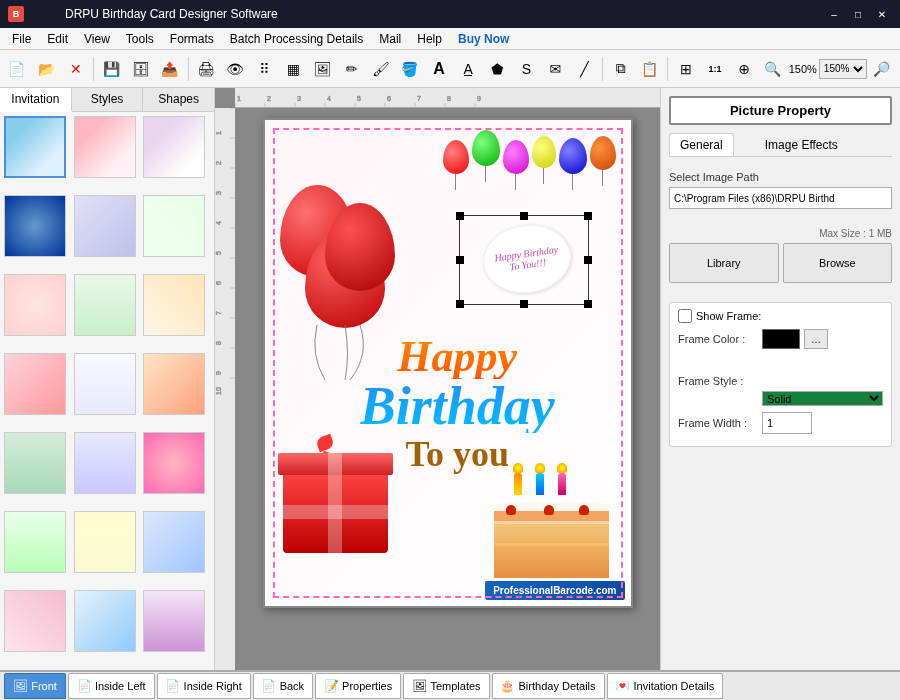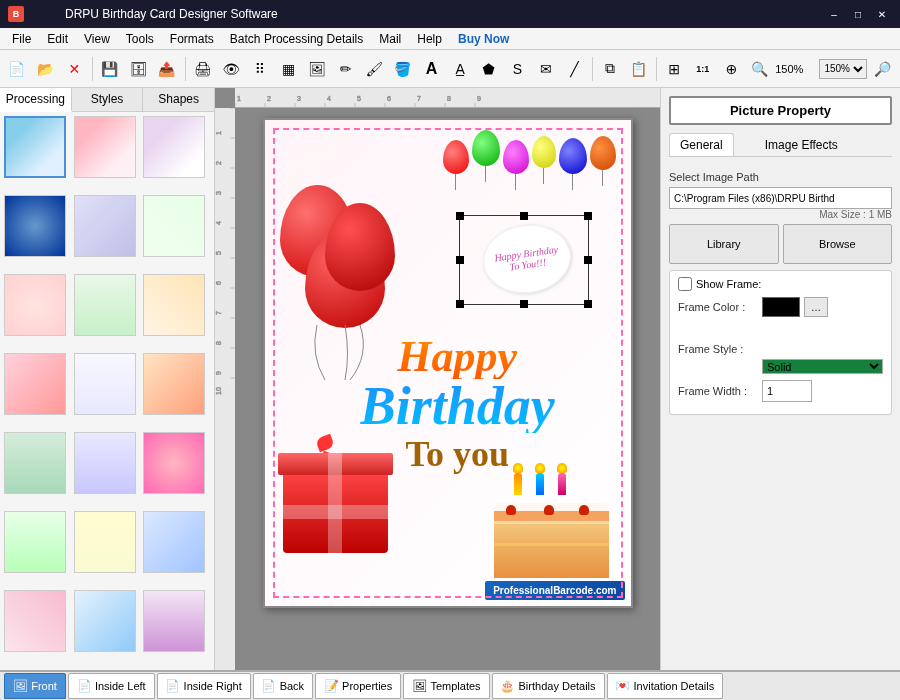--- a/index.html
+++ b/index.html
@@ -13,21 +13,21 @@
     #title-bar .win-btn { width: 20px; height: 14px; border: none; cursor: pointer; font-size: 10px; display: flex; align-items: center; justify-content: center; background: transparent; color: white; }
 
     
     #menu-bar { background: #f5f5f5; height: 22px; display: flex; align-items: center; border-bottom: 1px solid #ccc; padding: 0 4px; }
     .menu-item { padding: 2px 8px; cursor: pointer; font-size: 12px; height: 100%; display: flex; align-items: center; }
 
     
     #toolbar { background: #f5f5f5; height: 38px; display: flex; align-items: center; border-bottom: 1px solid #ccc; padding: 2px 4px; gap: 2px; }
     .tb-btn { width: 28px; height: 28px; border: 1px solid transparent; background: transparent; cursor: pointer; display: flex; align-items: center; justify-content: center; font-size: 14px; border-radius: 2px; }
     .tb-sep { width: 1px; height: 24px; background: #ccc; margin: 0 2px; }
-    .tb-zoom { display: flex; align-items: center; gap: 16px; font-size: 12px; }
+    .tb-zoom { display: flex; align-items: center; gap: 2px; font-size: 12px; }
     .tb-zoom select { font-size: 11px; height: 22px; border: 1px solid #aaa; }
 
     
     #main { display: flex; height: calc(700px - 28px - 22px - 38px - 30px); }
 
     
     #left-panel { width: 215px; background: #f5f5f5; border-right: 1px solid #ccc; display: flex; flex-direction: column; }
     #panel-tabs { display: flex; border-bottom: 1px solid #ccc; background: #e8e8e8; }
     .panel-tab { flex: 1; text-align: center; padding: 4px 2px; cursor: pointer; font-size: 12px; border-right: 1px solid #ccc; }
     .panel-tab:last-child { border-right: none; }
@@ -62,21 +62,21 @@
 
     #picture-property-header { background: white; border: 2px solid #888; margin: 8px; border-radius: 2px; text-align: center; padding: 5px 10px; font-weight: bold; font-size: 13px; }
 
     #prop-tabs { display: flex; border-bottom: 1px solid #ccc; margin: 0 8px; gap: 20px; }
     .prop-tab { padding: 4px 10px; cursor: pointer; font-size: 12px; border: 1px solid transparent; border-bottom: none; border-radius: 3px 3px 0 0; }
     .prop-tab.active { background: white; border-color: #ccc; }
 
     #prop-content { padding: 8px; flex: 1; overflow-y: auto; }
 
     .prop-section-label { font-size: 11px; color: #333; margin-bottom: 4px; margin-top: 6px; }
-    .prop-input-row { display: flex; gap: 4px; margin-bottom: 0; align-items: center; }
+    .prop-input-row { display: flex; gap: 4px; margin-bottom: 19px; align-items: center; }
     .prop-textbox { flex: 1; height: 22px; border: 1px solid #aaa; font-size: 11px; padding: 1px 4px; background: white; overflow: hidden; text-overflow: ellipsis; white-space: nowrap; }
     .prop-maxsize { font-size: 10px; color: #666; text-align: right; margin-bottom: 4px; }
     .prop-btn { height: 40px; padding: 2px 10px; border: 1px solid #aaa; background: #e8e8e8; cursor: pointer; font-size: 11px; border-radius: 2px; }
 
     .frame-section { border: 1px solid #ccc; border-radius: 3px; padding: 6px 8px; margin-top: 6px; background: white; }
     .frame-title { font-weight: bold; font-size: 12px; margin-bottom: 6px; }
     .frame-row { display: flex; align-items: center; margin-bottom: 6px; gap: 4px; }
     .frame-label { font-size: 11px; color: #333; width: 80px; }
     .frame-checkbox { width: 14px; height: 14px; }
     .show-frame-label { font-size: 11px; }
@@ -153,21 +153,21 @@
       <option>150%</option><option>100%</option><option>75%</option><option>50%</option>
     </select>
   </div>
   <button class="tb-btn">🔎</button>
 </div>
 
 <div id="main">
 
   <div id="left-panel">
     <div id="panel-tabs">
-      <div class="panel-tab active">Processing</div>
+      <div class="panel-tab active">Invitation</div>
       <div class="panel-tab">Styles</div>
       <div class="panel-tab">Shapes</div>
     </div>
     <div id="thumbnail-grid">
 
       <div class="thumb t1 selected"></div>
       <div class="thumb t2"></div>
       <div class="thumb t3" style="background:linear-gradient(135deg,#e8d5f0 30%,#fff 80%);"></div>
 
       <div class="thumb t4" style="background:radial-gradient(circle,#6699cc,#003399);"></div>

